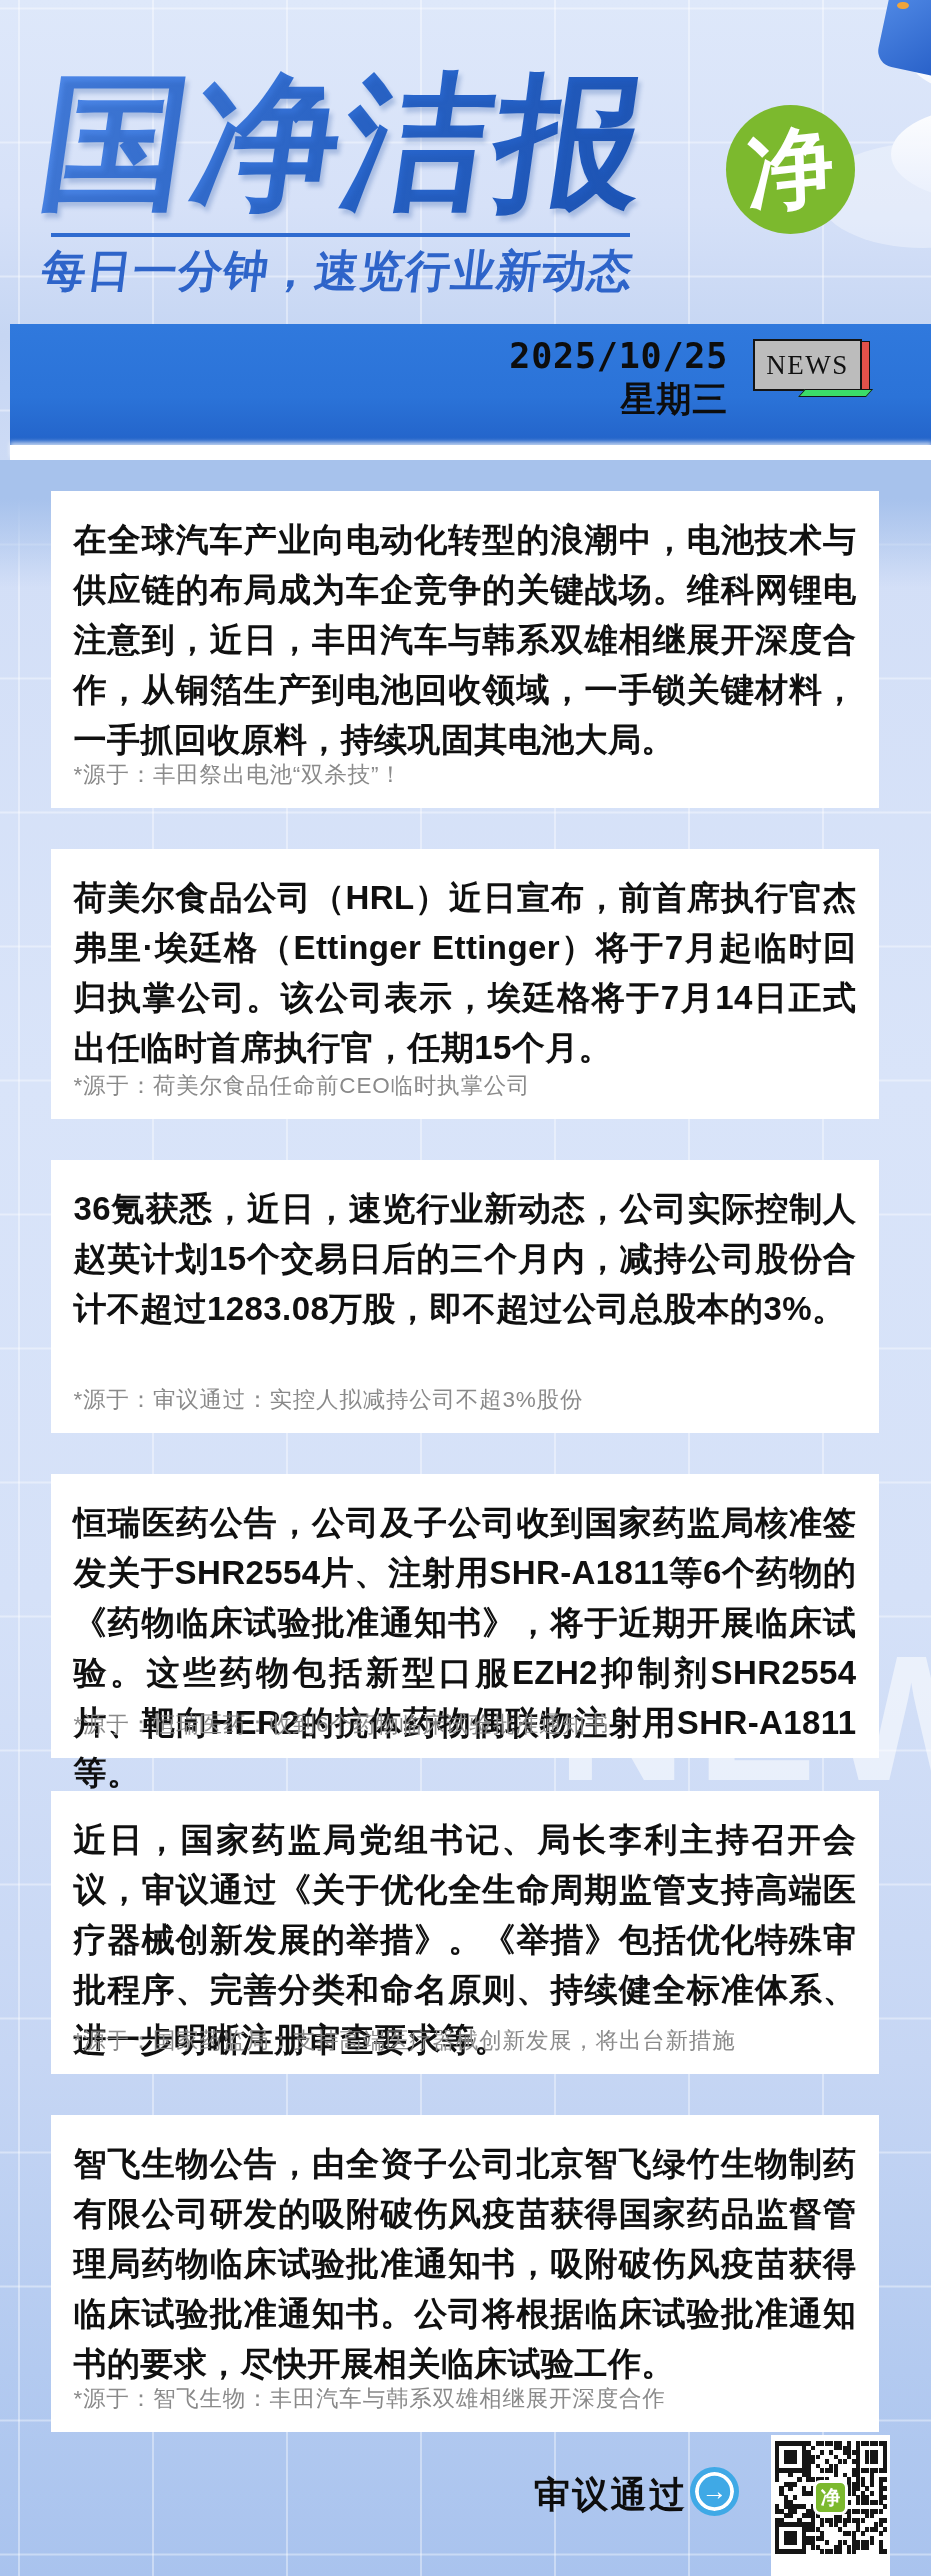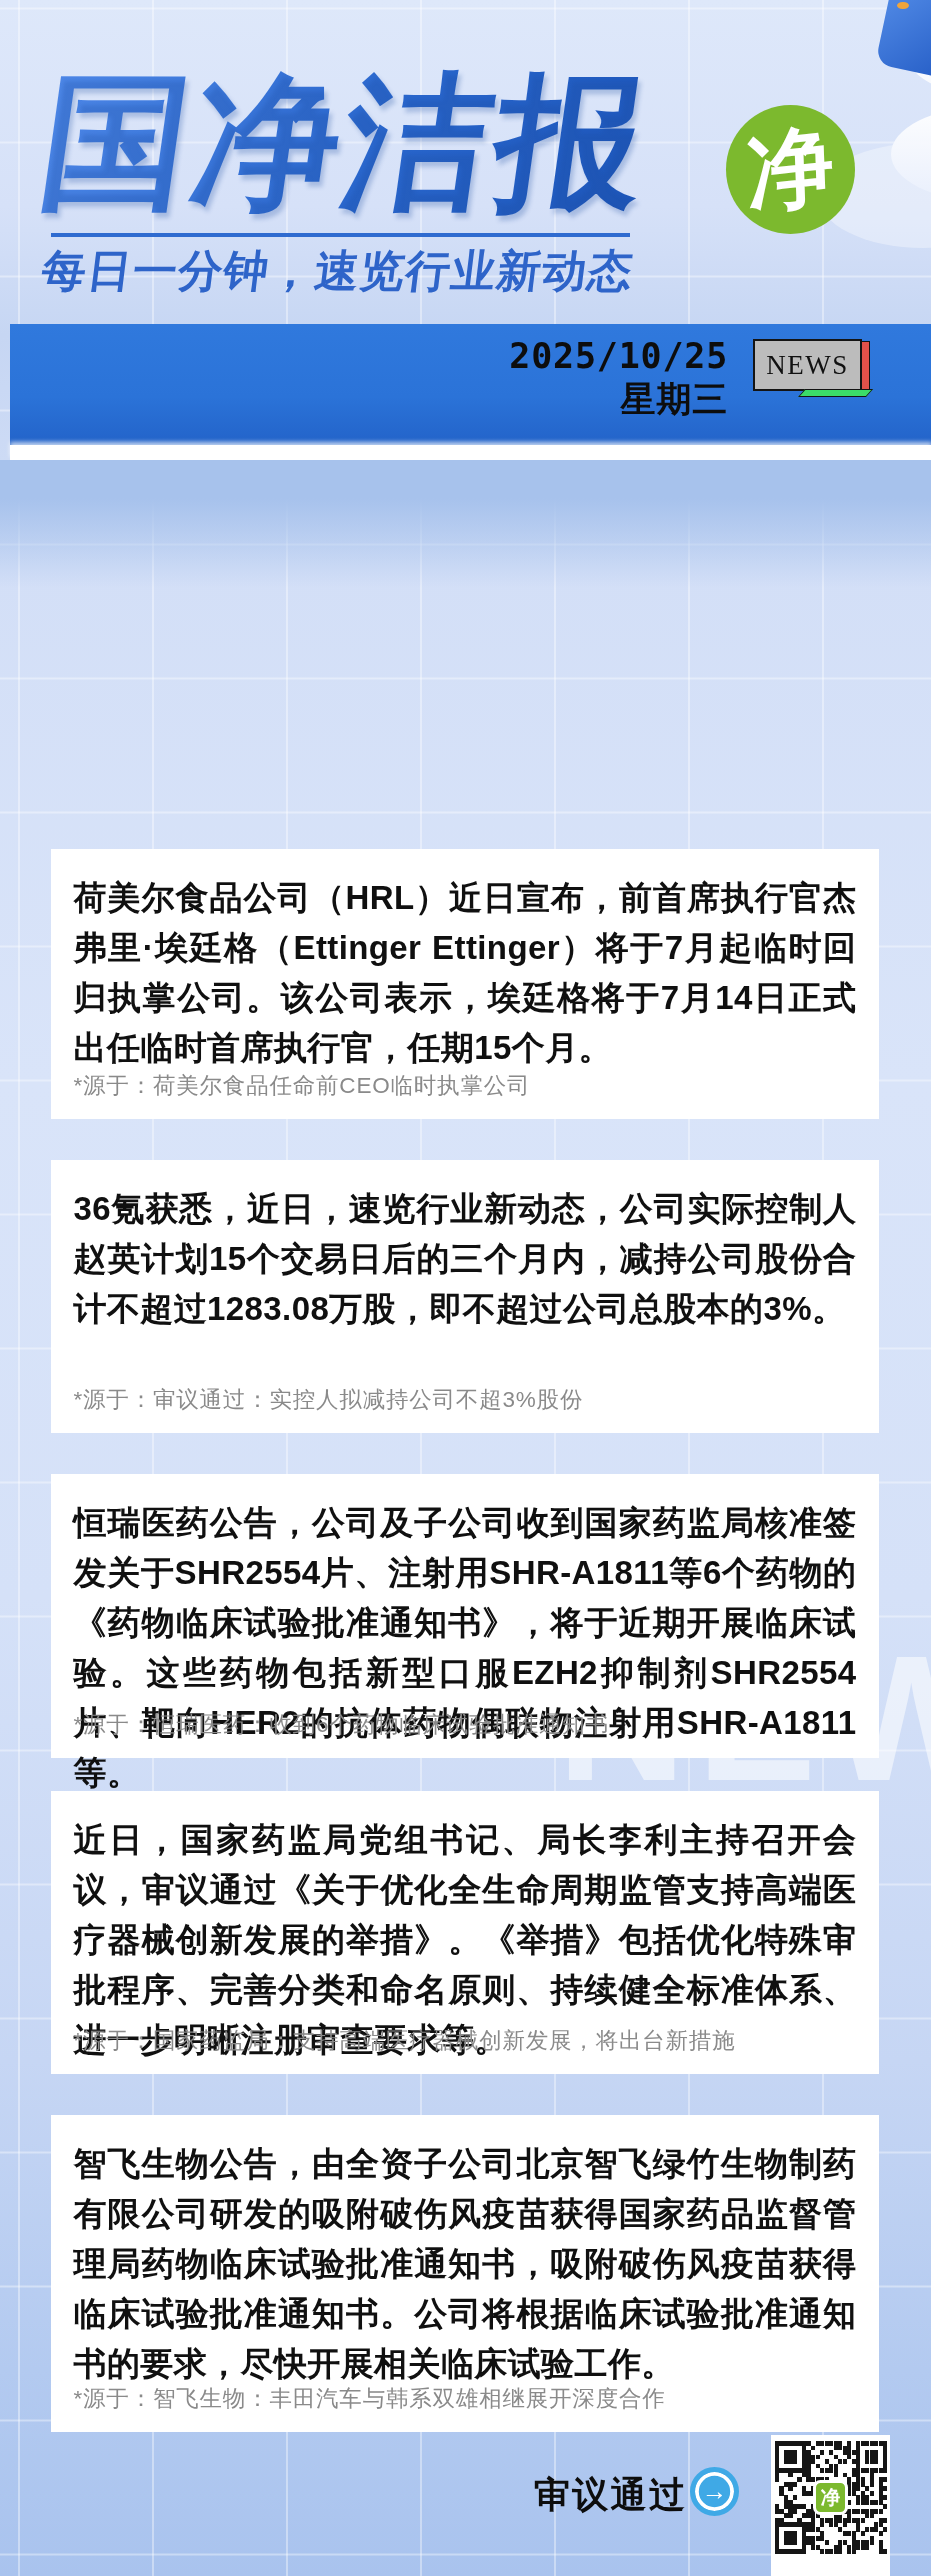--- a/index.html
+++ b/index.html
@@ -100,20 +100,24 @@
   </div>
 
   <div class="datebar"></div>
   <div class="whitestrip"></div>
   <div class="band"></div>
   <div class="date-text">2025/10/25 星期三</div>
   <div class="news-badge">NEWS</div>
   <div class="badge-red"></div>
   <div class="badge-green"></div>
 
+  <div class="card card1">
+    <div class="body">在全球汽车产业向电动化转型的浪潮中，电池技术与供应链的布局成为车企竞争的关键战场。维科网锂电注意到，近日，丰田汽车与韩系双雄相继展开深度合作，从铜箔生产到电池回收领域，一手锁关键材料，一手抓回收原料，持续巩固其电池大局。</div>
+    <div class="source">*源于：丰田祭出电池“双杀技”！</div>
+  </div>
   <div class="card card2">
     <div class="body">荷美尔食品公司（HRL）近日宣布，前首席执行官杰弗里·埃廷格（Ettinger Ettinger）将于7月起临时回归执掌公司。该公司表示，埃廷格将于7月14日正式出任临时首席执行官，任期15个月。</div>
     <div class="source">*源于：荷美尔食品任命前CEO临时执掌公司</div>
   </div>
   <div class="card card3">
     <div class="body">36氪获悉，近日，速览行业新动态，公司实际控制人赵英计划15个交易日后的三个月内，减持公司股份合计不超过1283.08万股，即不超过公司总股本的3%。</div>
     <div class="source">*源于：审议通过：实控人拟减持公司不超3%股份</div>
   </div>
   <div class="card card4">
     <div class="body">恒瑞医药公告，公司及子公司收到国家药监局核准签发关于SHR2554片、注射用SHR-A1811等6个药物的《药物临床试验批准通知书》，将于近期开展临床试验。这些药物包括新型口服EZH2抑制剂SHR2554片、靶向HER2的抗体药物偶联物注射用SHR-A1811等。</div>

